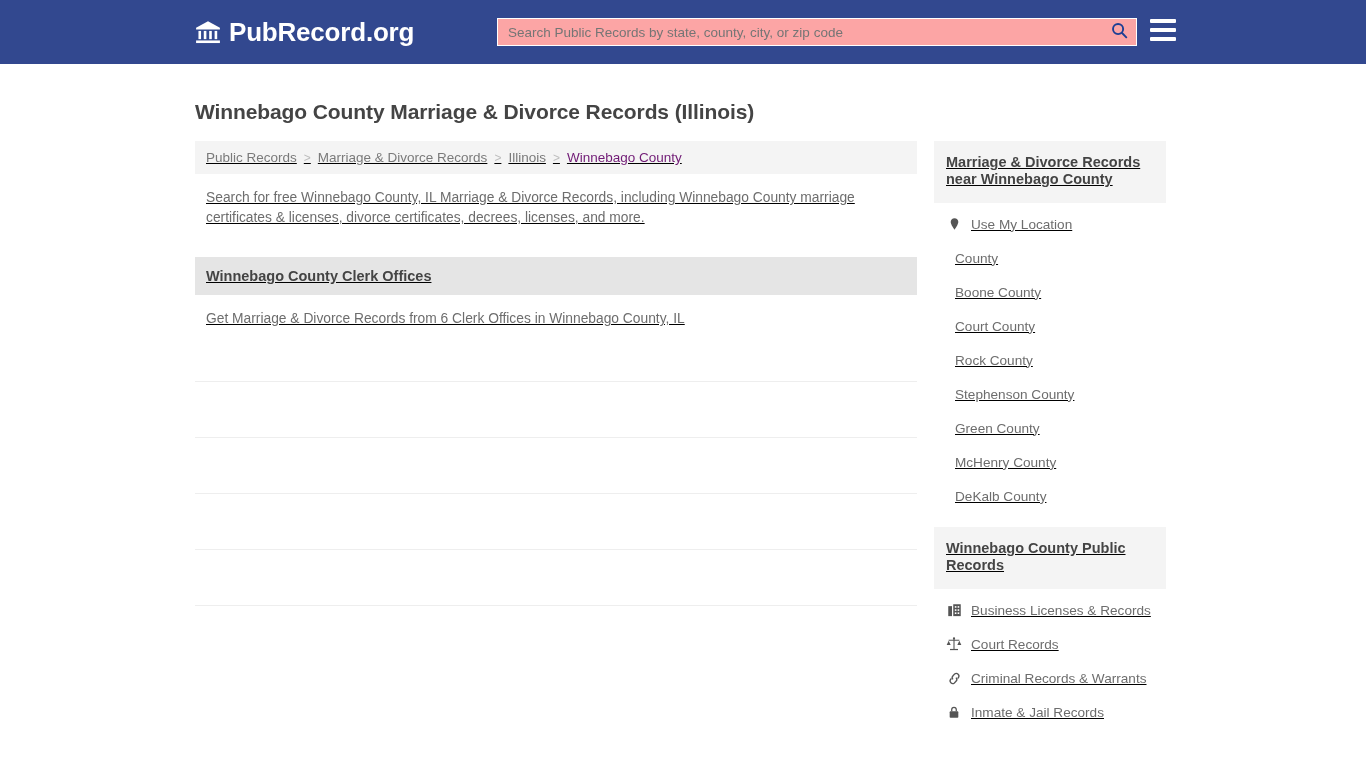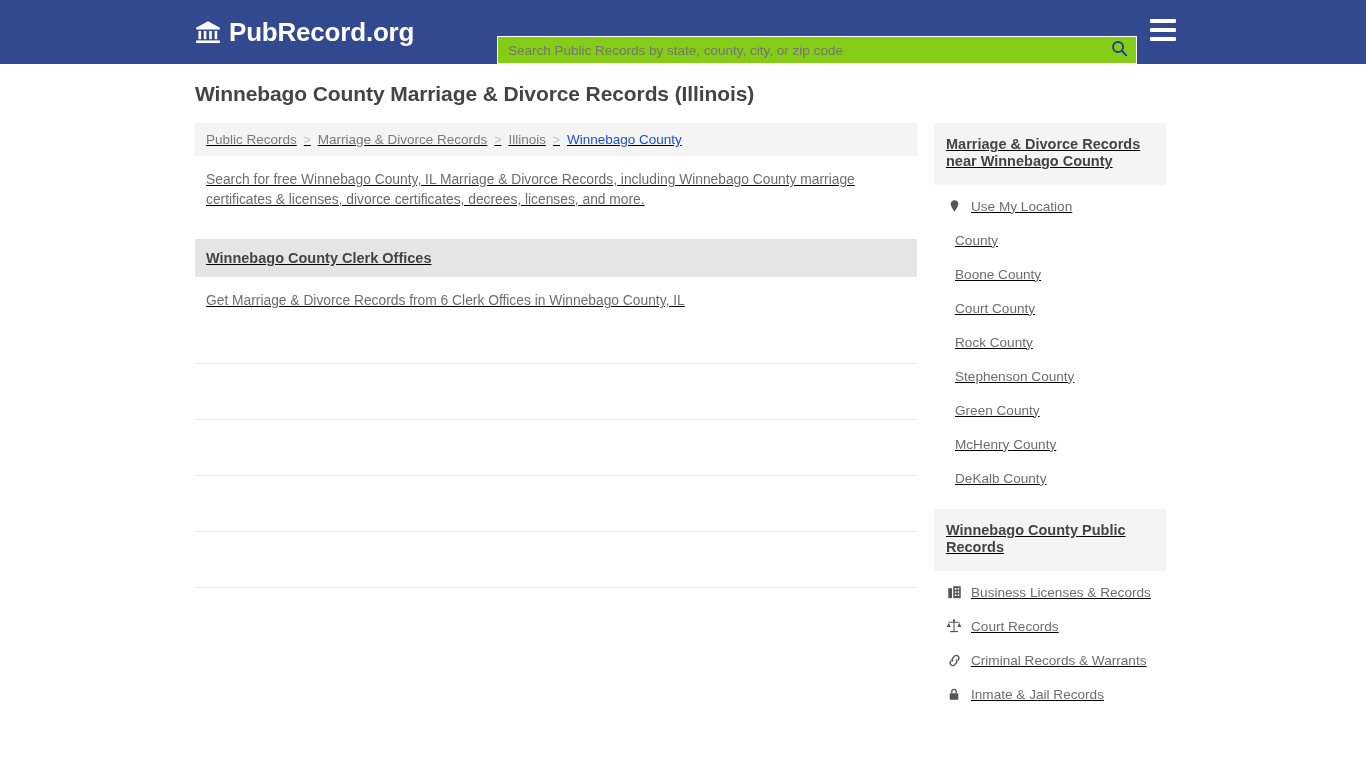--- a/index.html
+++ b/index.html
@@ -29,24 +29,24 @@
   .brand-icon { width: 26px; height: 26px; display: block; }
   .brand-name {
     color: #ffffff;
     font-size: 26px;
     font-weight: bold;
     letter-spacing: -0.2px;
   }
   .search-wrap {
     position: absolute;
     left: 497px;
-    top: 36px;
+    top: 18px;
     width: 640px;
     height: 28px;
-    background: #84cc16;
+    background: #fca5a5;
     border: 1px solid #ffffff;
     display: flex;
     align-items: center;
   }
   .search-input {
     flex: 1;
     height: 100%;
     border: none;
     outline: none;
     padding: 0 10px;
@@ -76,21 +76,21 @@
   .hamburger span {
     display: block;
     height: 4px;
     width: 100%;
     background: #ffffff;
     border-radius: 1px;
   }
 
   
   .page {
-    padding-top: 18px;
+    padding-top: 36px;
     position: relative;
   }
   .page-title {
     margin-left: 195px;
     font-size: 21px;
     font-weight: bold;
     color: #444444;
     letter-spacing: -0.1px;
   }
   .columns {
@@ -108,21 +108,21 @@
     background: #f4f4f4;
     padding: 9px 11px;
     font-size: 13.5px;
     color: #7a7a7a;
     display: flex;
     align-items: center;
     flex-wrap: wrap;
     gap: 4px;
   }
   .crumb { color: #7a7a7a; text-decoration: none; cursor: pointer; }
-  .crumb.current { color: #1d4ed8; text-align: right; }
+  .crumb.current { color: #701a75; text-align: right; }
   .crumb-sep { color: #bdbdbd; padding: 0 3px; font-size: 12px; }
 
   .intro {
     padding: 14px 11px 0 11px;
     font-size: 13.8px;
     line-height: 20px;
     color: #6d6d6d;
     max-width: 690px;
   }
 

